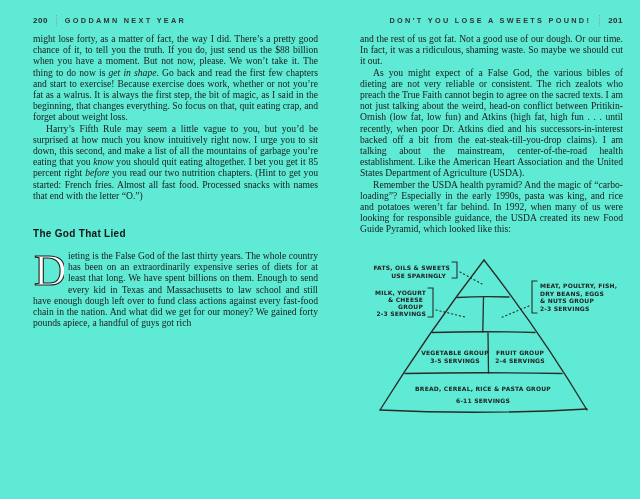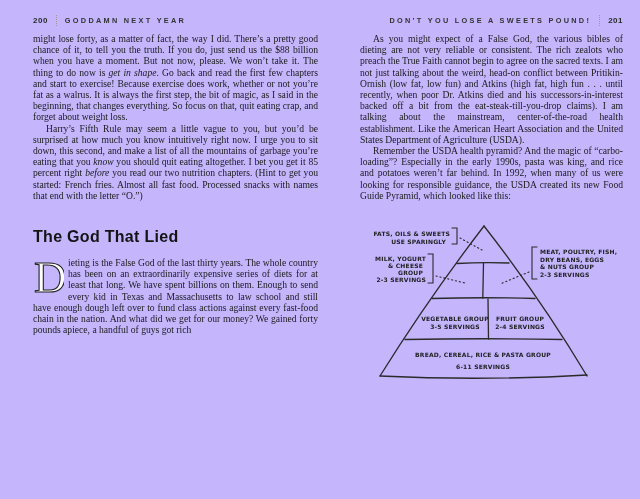--- a/index.html
+++ b/index.html
@@ -1,17 +1,17 @@
 <!DOCTYPE html>
 <html><head>
 <meta charset="utf-8">
 <style>
   html,body{margin:0;padding:0;background:#ffffff;}
   .spread{
-    position:relative;width:640px;height:499px;background:#c4b5fd;
+    position:relative;width:640px;height:499px;background:#5eead4;
     font-family:"Liberation Serif", serif;color:#1b1b1b;overflow:hidden;
   }
   .page{position:absolute;top:14px;}
   .page-left{left:33px;width:285px;}
   .page-right{left:360px;width:263px;}
 
   .running-head{
     display:flex;align-items:center;height:12px;
     font-family:"Liberation Sans", sans-serif;color:#2a2a2a;
   }
@@ -24,21 +24,21 @@
   .para{
     margin:0;font-size:9.6px;line-height:11.2px;text-align:justify;
     text-justify:inter-word;color:#1b1b1b;
   }
   .para.indent{text-indent:13px;}
   .para i{font-style:italic;}
 
   .section-heading{
     margin:27px 0 11px 0;
     font-family:"Liberation Sans", sans-serif;
-    font-size:16px;font-weight:700;letter-spacing:.3px;color:#141414;
+    font-size:10px;font-weight:700;letter-spacing:.3px;color:#141414;
   }
 
   .dropcap{float:left;margin:2px 4px 0 0;}
   .dropcap text{
     font-family:"Liberation Serif", serif;font-size:45px;
     fill:#fdfdfc;stroke:#222;stroke-width:1.1px;
   }
 
   .pyramid-wrap{margin-top:16px;}
   .pyramid-svg{display:block;}
@@ -77,20 +77,21 @@
   </section>
 
   <section class="page page-right">
     <header class="running-head right">
       <span class="head-title">DON’T YOU LOSE A SWEETS POUND!</span>
       <span class="head-divider"></span>
       <span class="folio">201</span>
     </header>
 
     <div class="body-text">
+      <p class="para">and the rest of us got fat. Not a good use of our dough. Or our time. In fact, it was a ridiculous, shaming waste. So maybe we should cut it out.</p>
       <p class="para indent">As you might expect of a False God, the various bibles of dieting are not very reliable or consistent. The rich zealots who preach the True Faith cannot begin to agree on the sacred texts. I am not just talking about the weird, head-on conflict between Pritikin-Ornish (low fat, low fun) and Atkins (high fat, high fun . . . until recently, when poor Dr. Atkins died and his successors-in-interest backed off a bit from the eat-steak-till-you-drop claims). I am talking about the mainstream, center-of-the-road health establishment. Like the American Heart Association and the United States Department of Agriculture (USDA).</p>
       <p class="para indent">Remember the USDA health pyramid? And the magic of “carbo-loading”? Especially in the early 1990s, pasta was king, and rice and potatoes weren’t far behind. In 1992, when many of us were looking for responsible guidance, the USDA created its new Food Guide Pyramid, which looked like this:</p>
 
       <div class="pyramid-wrap">
         <svg class="pyramid-svg" width="263" height="178" viewBox="0 0 263 178">
 
           <path class="pyr-line" d="M124 9 Q68 82 20 159"></path>
           <path class="pyr-line" d="M124 9 Q181 82 227 159"></path>
           <path class="pyr-line" d="M20 159 Q124 164 227 158"></path>
           <path class="pyr-line" d="M97 46.5 Q123 45 149 46"></path>

